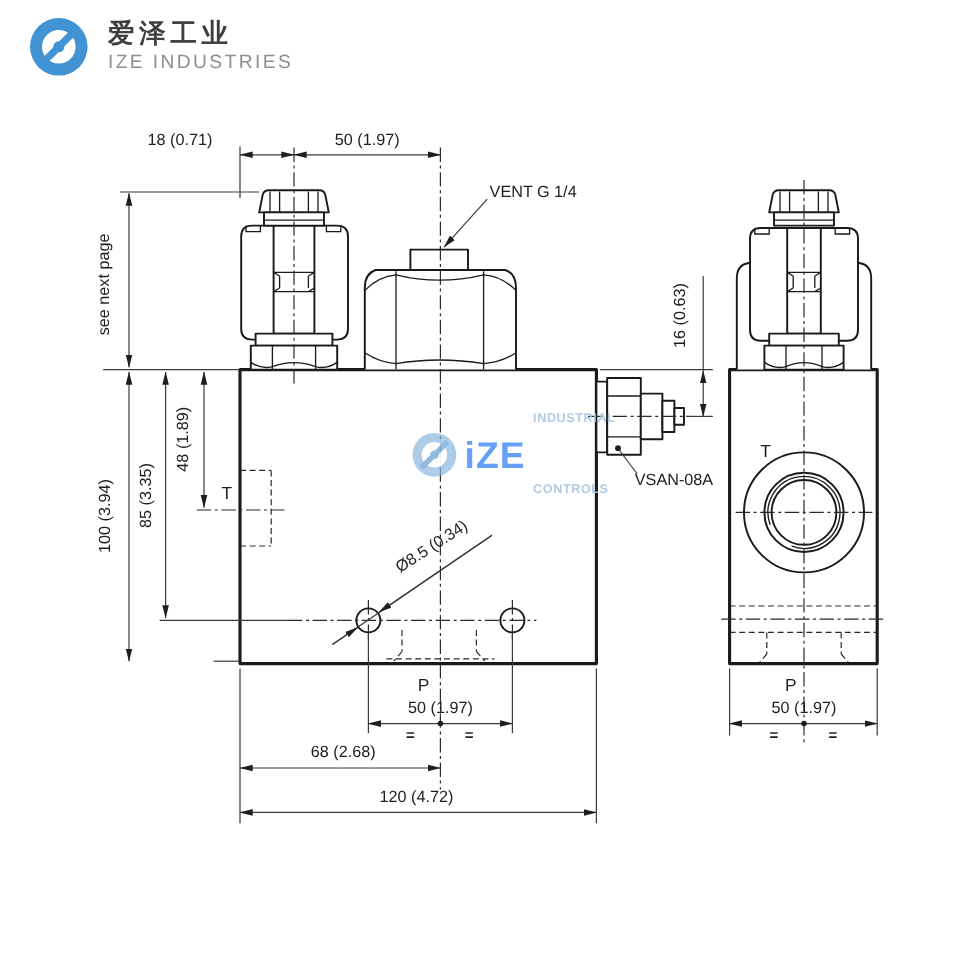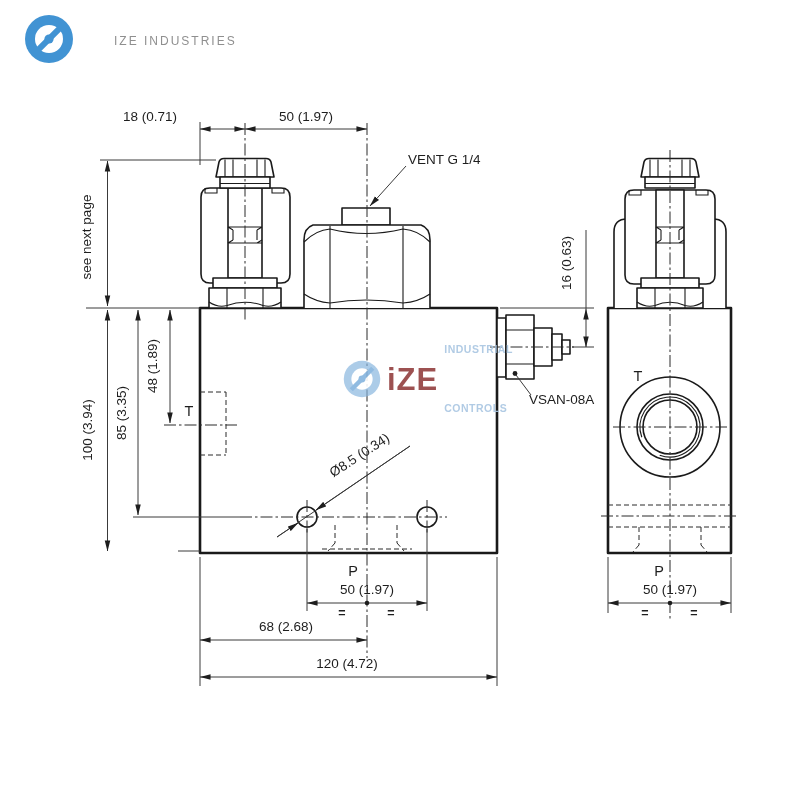--- a/index.html
+++ b/index.html
@@ -2,26 +2,26 @@
 <html><head>
 <meta charset="utf-8">
 <style>
   html,body{margin:0;padding:0;background:#fff;}
   .page{position:relative;width:800px;height:800px;background:#ffffff;overflow:hidden;
         font-family:"Liberation Sans","DejaVu Sans",sans-serif;}
   
   .logo{position:absolute;left:24px;top:14px;display:flex;align-items:center;gap:16px;}
   .logo-mark{width:50px;height:50px;display:block;}
   .logo-cn{font-size:22px;font-weight:bold;color:#3f3f3f;letter-spacing:4px;line-height:1.1;}
-  .logo-en{font-size:12px;color:#8f8f8f;letter-spacing:2px;margin-top:3px;margin-left:24px;}
+  .logo-en{font-size:16px;color:#8f8f8f;letter-spacing:2px;margin-top:3px;}
   
   .watermark{position:absolute;left:343px;top:344px;display:flex;align-items:center;gap:6px;
              pointer-events:none;opacity:.9;}
   .wm-mark{width:38px;height:38px;flex:0 0 auto;}
-  .wm-brand{font-size:31px;font-weight:bold;color:#7f1d1d;letter-spacing:1px;line-height:1;opacity:.85;}
+  .wm-brand{font-size:31px;font-weight:bold;color:#3b82f6;letter-spacing:1px;line-height:1;opacity:.85;}
   .wm-col{display:flex;flex-direction:column;justify-content:center;line-height:1.05;gap:48px;}
   .wm-line{font-size:10.5px;font-weight:bold;color:#a9c6e2;letter-spacing:.5px;}
   
   svg.drawing{position:absolute;left:0;top:0;}
   .thick{stroke:#1a1a1a;stroke-width:2.6;fill:#fff;stroke-linejoin:round;}
   .med  {stroke:#1a1a1a;stroke-width:1.6;fill:none;stroke-linejoin:round;}
   .medf {stroke:#1a1a1a;stroke-width:1.6;fill:#fff;stroke-linejoin:round;}
   .lite {stroke:#1a1a1a;stroke-width:1.1;fill:none;}
   .thin {stroke:#3a3a3a;stroke-width:1;fill:none;}
   .dash {stroke:#2a2a2a;stroke-width:1;fill:none;stroke-dasharray:5 3;}
@@ -36,20 +36,21 @@
 <div class="page">
 
   <div class="logo">
     <svg class="logo-mark" viewBox="0 0 50 50">
       <circle cx="25" cy="25" r="24" fill="#4193d3"></circle>
       <circle cx="25" cy="25" r="14" fill="#ffffff"></circle>
       <rect x="5" y="22" width="40" height="6" fill="#4193d3" transform="rotate(-45 25 25)"></rect>
       <circle cx="25" cy="25" r="4.6" fill="#4193d3"></circle>
     </svg>
     <div>
+      <div class="logo-cn">爱泽工业</div>
       <div class="logo-en">IZE INDUSTRIES</div>
     </div>
   </div>
 
   <svg class="drawing" width="800" height="800" viewBox="0 0 800 800">
     <defs>
       <marker id="mA" viewBox="0 0 10 6" refX="9.6" refY="3" markerWidth="11" markerHeight="6.6" orient="auto-start-reverse">
           <path d="M0,0.5 L10,3 L0,5.5 Z" fill="#1e1e1e"></path>
         </marker>
     </defs>

